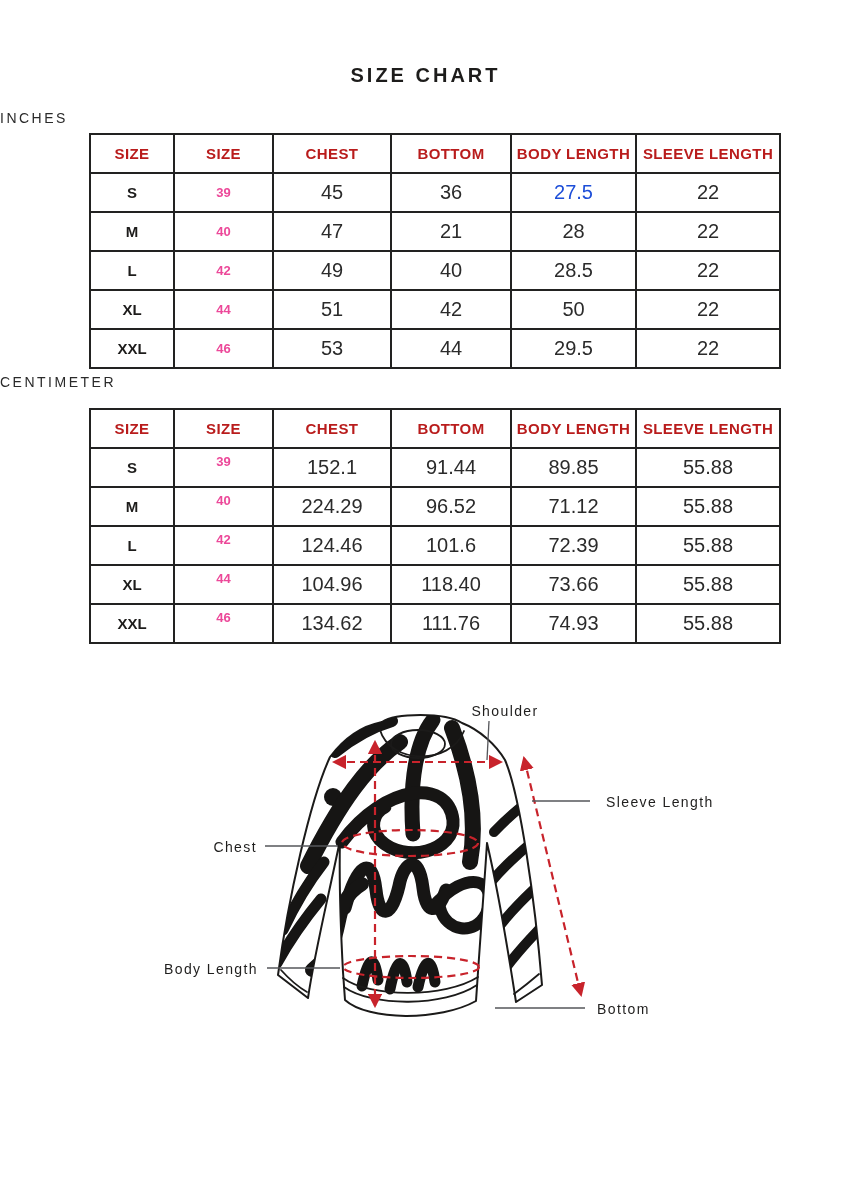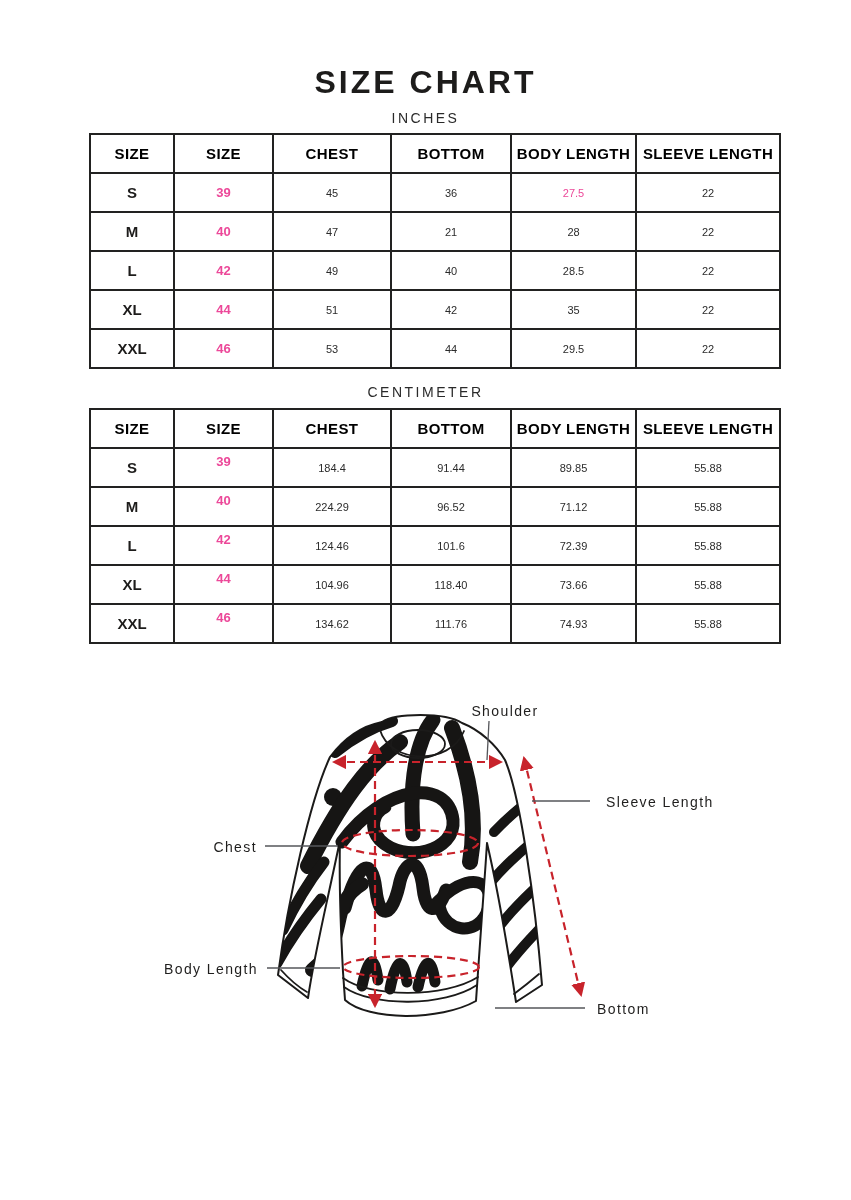--- a/index.html
+++ b/index.html
@@ -7,64 +7,63 @@
   body {
     position:relative;
     background:#ffffff;
     font-family:"Liberation Sans", sans-serif;
     color:#1d1c1b;
     overflow:hidden;
   }
   .page-title {
     position:absolute; top:64px; left:0; width:851px;
     text-align:center;
-    font-size:32px; font-weight:700; letter-spacing:3px;
+    font-size:20px; font-weight:700; letter-spacing:3px;
     color:#1d1c1b;
   }
   .unit-label {
     position:absolute; left:0; width:851px;
-    text-align:center;
     font-size:14px; font-weight:400; letter-spacing:2.5px;
     color:#2a2a2a;
   }
   #unit-inches { top:110px; }
-  #unit-cm     { top:384px; }
+  #unit-cm     { top:374px; }
 
   table.tbl {
     position:absolute; left:89px; width:690px;
     border-collapse:collapse; table-layout:fixed;
     background:#fff;
   }
   #inches-table { top:133px; }
   #cm-table     { top:408px; }
   .tbl th, .tbl td {
     border:2px solid #2223
     ;
   }
   .tbl th, .tbl td {
     border:2px solid #222221;
     text-align:center; vertical-align:middle;
     height:39px; overflow:hidden;
   }
   .tbl th {
-    font-size:15px; font-weight:700; letter-spacing:.4px; color:#000000;
-  }
-  .tbl td { font-size:11px; font-weight:400; color:#2b2b2b; }
+    font-size:15px; font-weight:700; letter-spacing:.4px; color:#b91c1c;
+  }
+  .tbl td { font-size:20px; font-weight:400; color:#2b2b2b; }
   .tbl td:nth-child(1) { font-weight:700; font-size:15px; color:#1d1c1b; }
   .tbl td:nth-child(2) { font-weight:700; font-size:13px; color:#ec4899; }
   .tbl th:nth-child(1){width:84px}
   .tbl th:nth-child(2){width:99px}
   .tbl th:nth-child(3){width:118px}
   .tbl th:nth-child(4){width:120px}
   .tbl th:nth-child(5){width:125px}
   .tbl th:nth-child(6){width:144px}
   
   #cm-table td:nth-child(2) { vertical-align:top; padding-top:5px; }
   
-  td.alt-num { color:#ec4899; font-weight:400; }
+  td.alt-num { color:#1d4ed8; font-weight:400; }
 
   #diagram { position:absolute; top:690px; left:0; }
   .lbl {
     font-family:"Liberation Sans", sans-serif;
     font-size:14px; letter-spacing:1.4px; fill:#1f1e1d;
   }
   .leader { stroke:#55565a; stroke-width:1.3; fill:none; }
   .outline { stroke:#1b1a19; stroke-width:2; fill:#ffffff;
              stroke-linejoin:round; stroke-linecap:round; }
   .detail  { stroke:#1b1a19; stroke-width:1.8; fill:none; stroke-linecap:round; }
@@ -112,21 +111,21 @@
         <td>49</td>
         <td>40</td>
         <td>28.5</td>
         <td>22</td>
       </tr>
       <tr>
         <td>XL</td>
         <td>44</td>
         <td>51</td>
         <td>42</td>
-        <td>35</td>
+        <td>50</td>
         <td>22</td>
       </tr>
       <tr>
         <td>XXL</td>
         <td>46</td>
         <td>53</td>
         <td>44</td>
         <td>29.5</td>
         <td>22</td>
       </tr>
@@ -142,21 +141,21 @@
         <th>CHEST</th>
         <th>BOTTOM</th>
         <th>BODY LENGTH</th>
         <th>SLEEVE LENGTH</th>
       </tr>
     </thead>
   <tbody>
       <tr>
         <td>S</td>
         <td>39</td>
-        <td>184.4</td>
+        <td>152.1</td>
         <td>91.44</td>
         <td>89.85</td>
         <td>55.88</td>
       </tr>
       <tr>
         <td>M</td>
         <td>40</td>
         <td>224.29</td>
         <td>96.52</td>
         <td>71.12</td>

